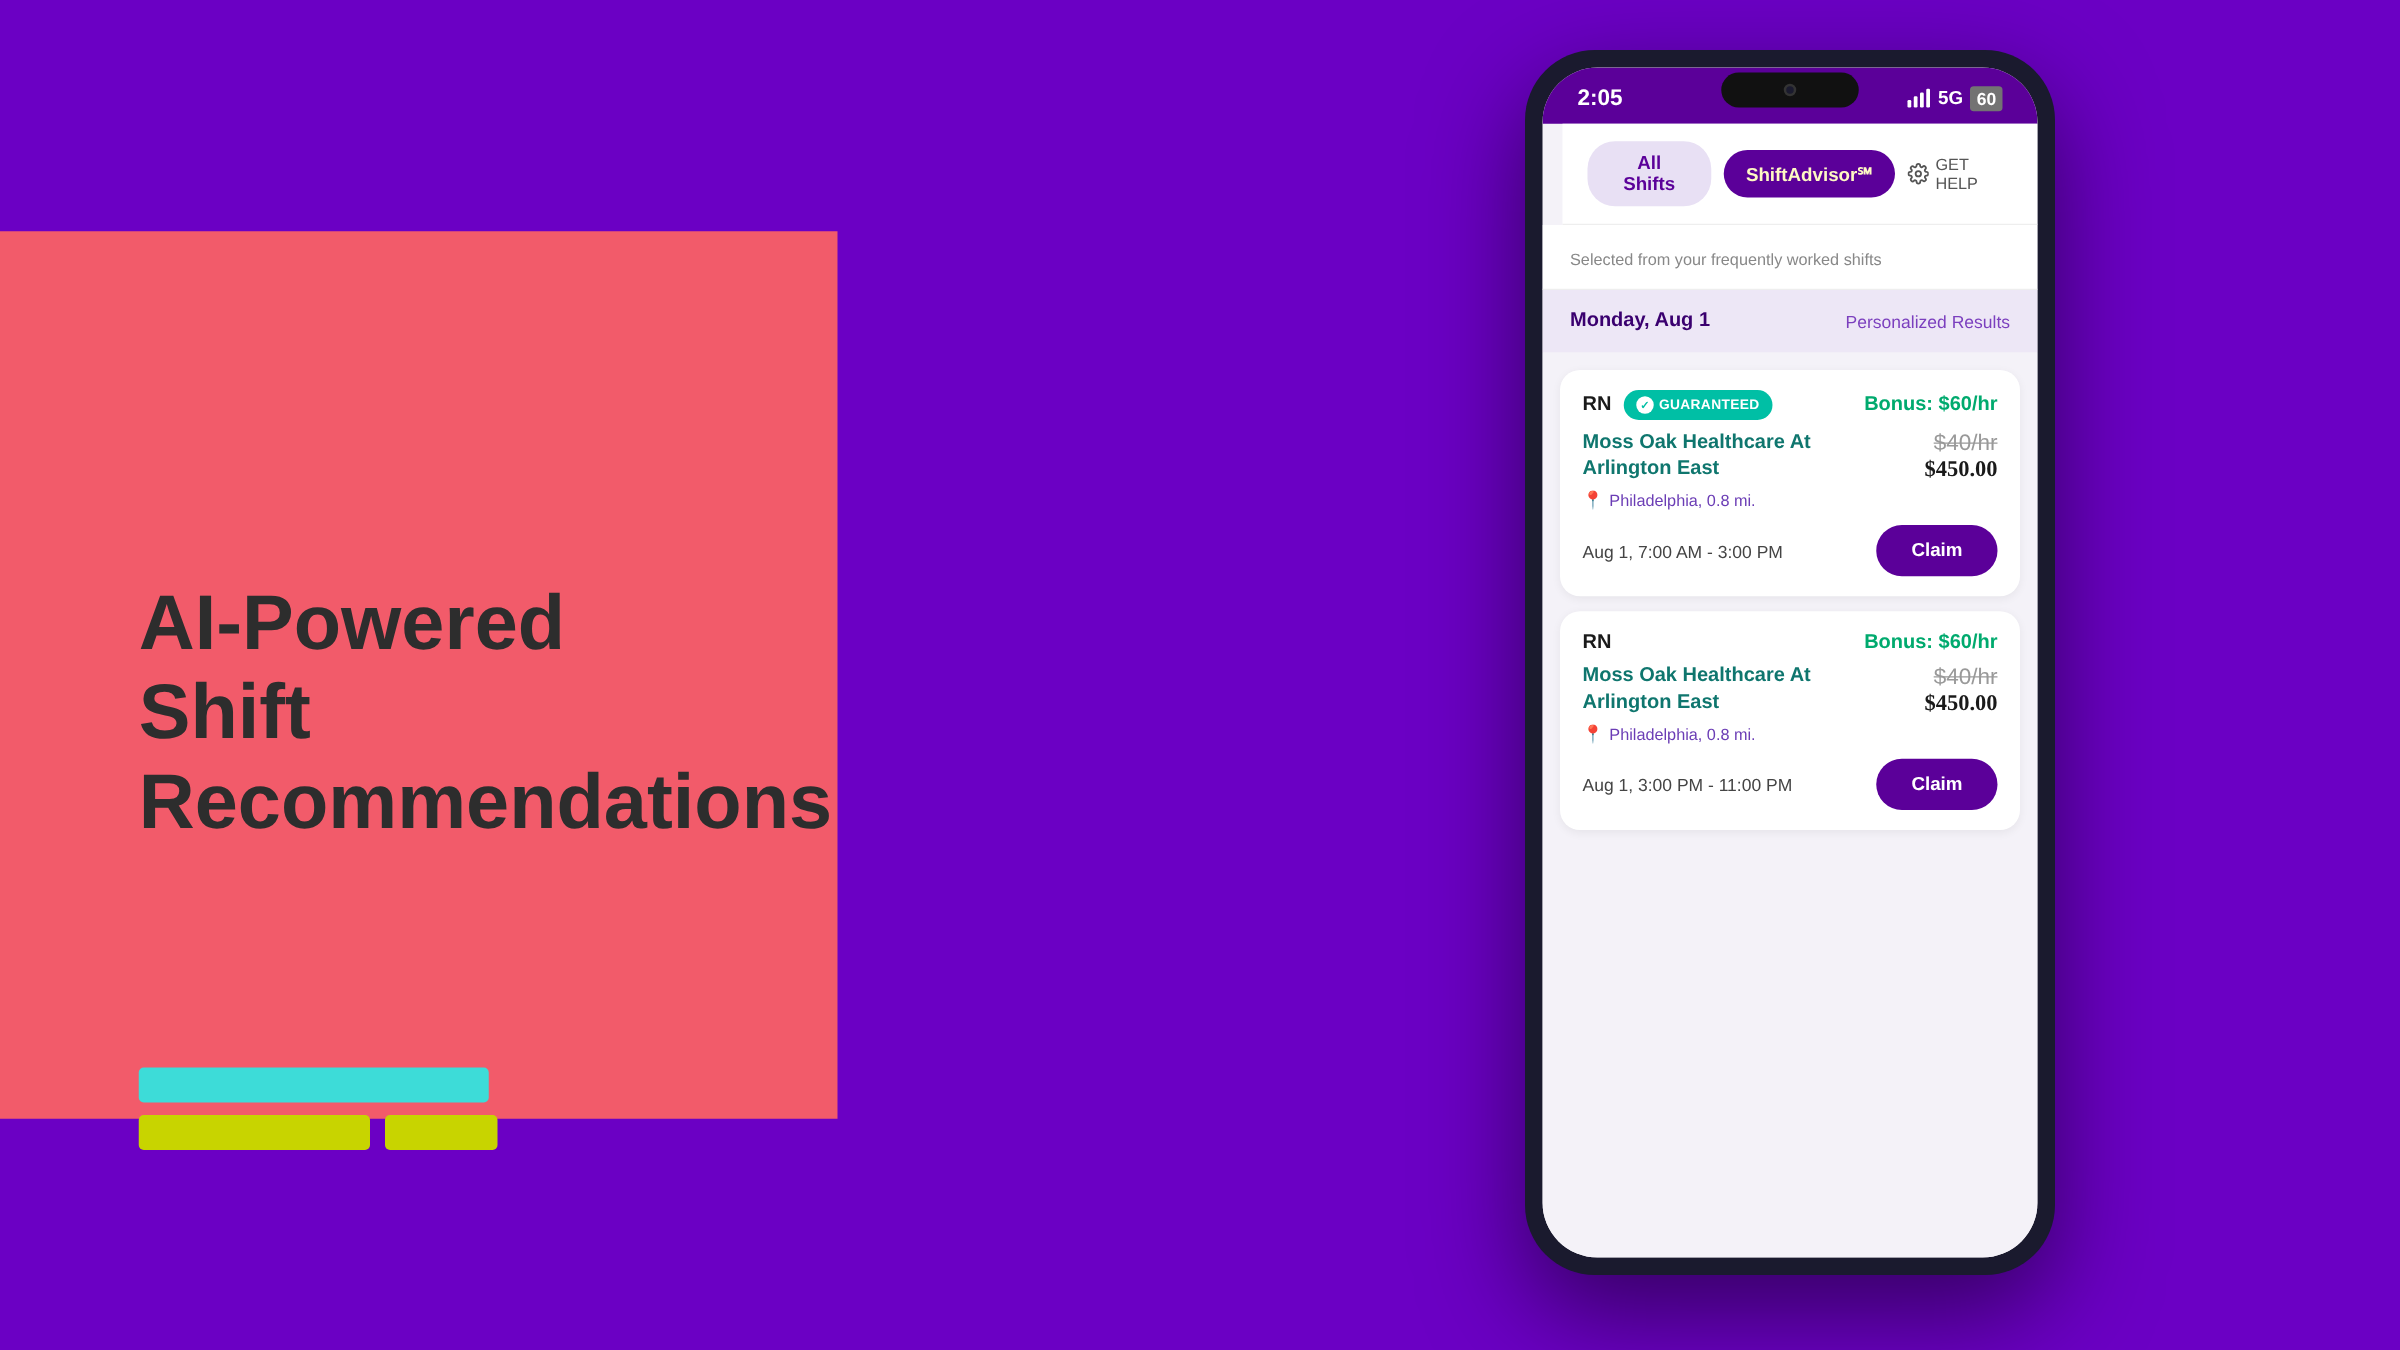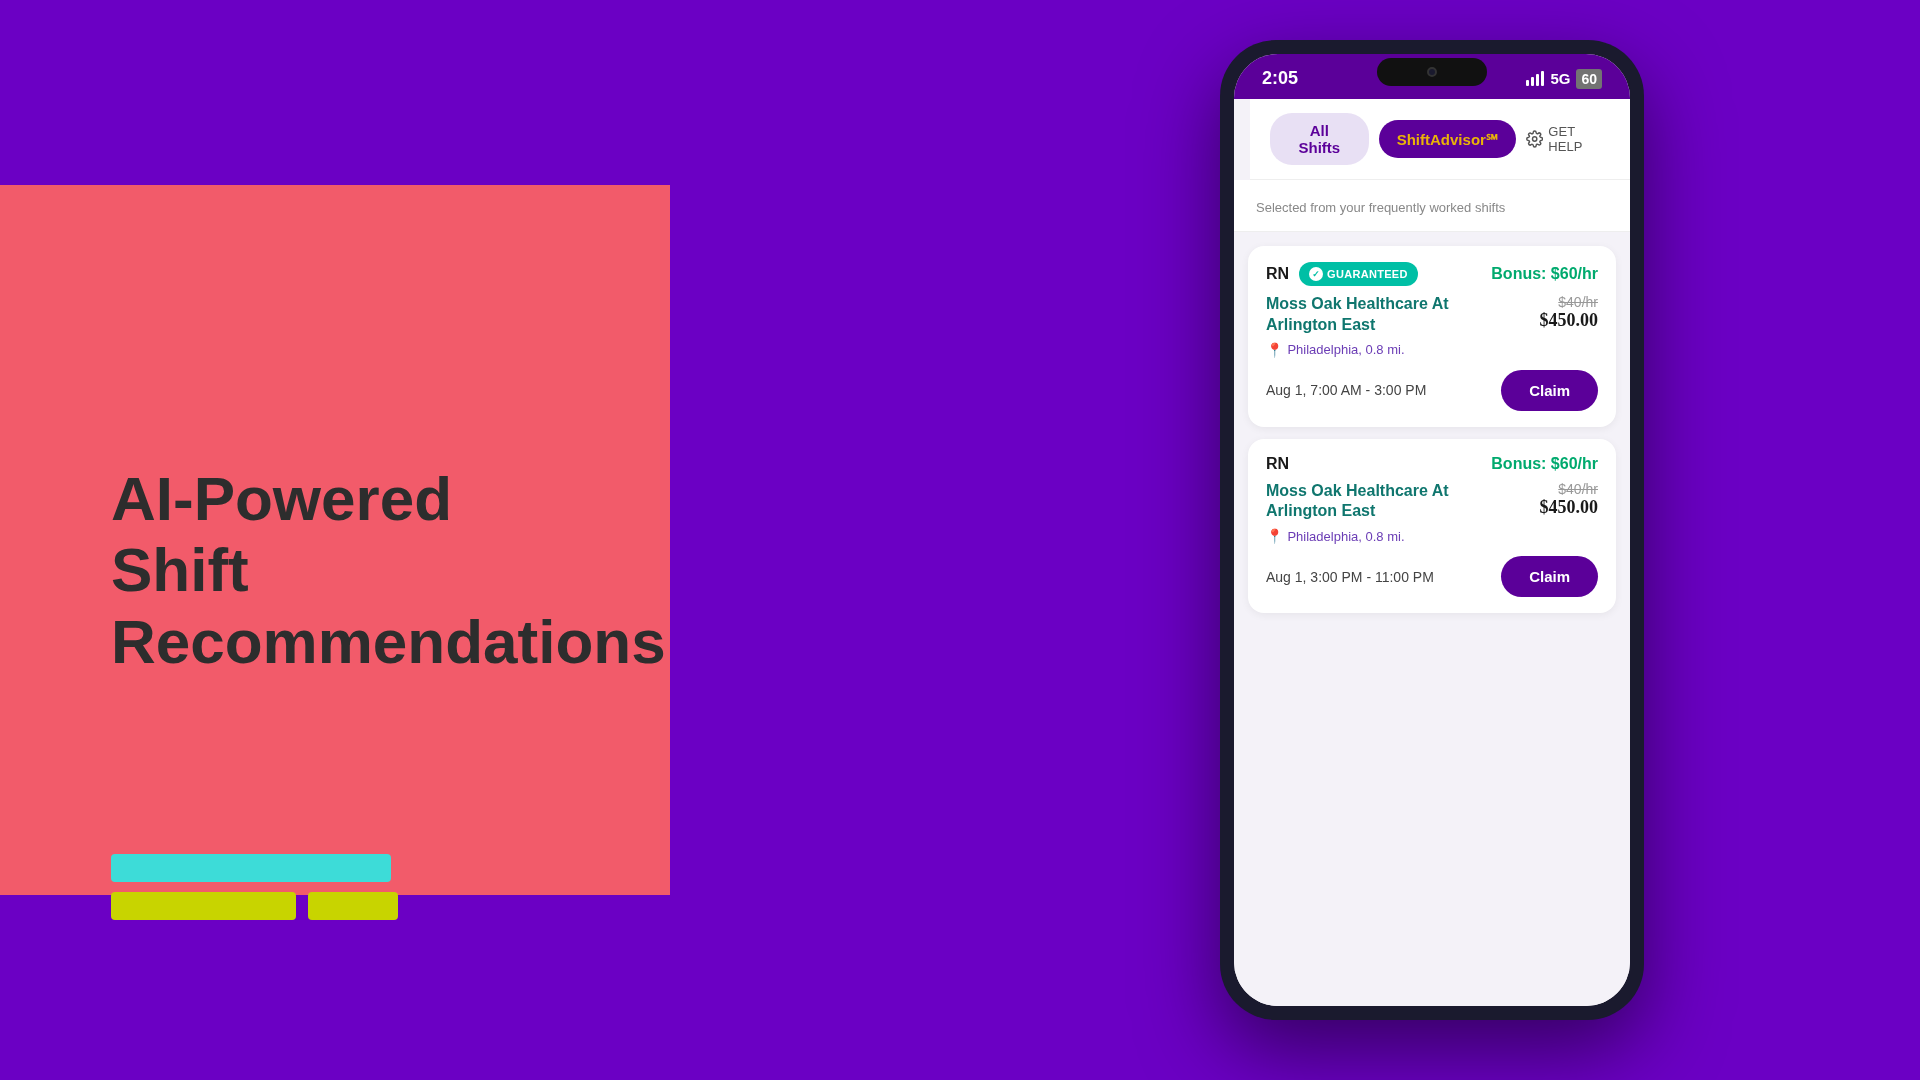--- a/index.html
+++ b/index.html
@@ -181,21 +181,21 @@
       border: none;
       border-radius: 22px;
       padding: 9px 18px;
       font-size: 15px;
       font-weight: 600;
       cursor: pointer;
     }
 
     .tab-shift-advisor {
       background: #5B0099;
-      color: #eab308;
+      color: #fef9c3;
       border: none;
       border-radius: 22px;
       padding: 9px 18px;
       font-size: 15px;
       font-weight: 600;
       cursor: pointer;
     }
 
     .get-help {
       margin-left: auto;
@@ -337,21 +337,21 @@
       color: #0f766e;
       line-height: 1.3;
       max-width: 220px;
     }
 
     .price-block {
       text-align: right;
     }
 
     .original-price {
-      font-size: 14px;
+      font-size: 18px;
       color: #999;
       text-decoration: line-through;
     }
 
     .final-price {
       font-size: 18px;
       font-weight: 800;
       color: #1A1A1A;
       font-family: Liberation Serif, serif;
     }
@@ -474,20 +474,24 @@
             <path d="M19.4 15a1.65 1.65 0 0 0 .33 1.82l.06.06a2 2 0 0 1-2.83 2.83l-.06-.06a1.65 1.65 0 0 0-1.82-.33 1.65 1.65 0 0 0-1 1.51V21a2 2 0 0 1-4 0v-.09A1.65 1.65 0 0 0 9 19.4a1.65 1.65 0 0 0-1.82.33l-.06.06a2 2 0 0 1-2.83-2.83l.06-.06A1.65 1.65 0 0 0 4.68 15a1.65 1.65 0 0 0-1.51-1H3a2 2 0 0 1 0-4h.09A1.65 1.65 0 0 0 4.6 9a1.65 1.65 0 0 0-.33-1.82l-.06-.06a2 2 0 0 1 2.83-2.83l.06.06A1.65 1.65 0 0 0 9 4.68a1.65 1.65 0 0 0 1-1.51V3a2 2 0 0 1 4 0v.09a1.65 1.65 0 0 0 1 1.51 1.65 1.65 0 0 0 1.82-.33l.06-.06a2 2 0 0 1 2.83 2.83l-.06.06A1.65 1.65 0 0 0 19.4 9a1.65 1.65 0 0 0 1.51 1H21a2 2 0 0 1 0 4h-.09a1.65 1.65 0 0 0-1.51 1z"></path>
           </svg>
           <span>GET HELP</span>
         </div>
       </div>
 
       <div class="hero-section">
         <div class="hero-subtitle">Selected from your frequently worked shifts</div>
       </div>
 
+      <div class="date-header">
+        <span class="date-text">Monday, Aug 1</span>
+        <span class="personalized-text">Personalized Results</span>
+      </div>
 
       <div class="shifts-container">
 
         <div class="shift-card">
           <div class="card-top-row">
             <div class="card-left-top">
               <span class="rn-label">RN</span>
               <div class="guaranteed-badge">
                 <div class="check-circle">✓</div>
                 <span>GUARANTEED</span>

